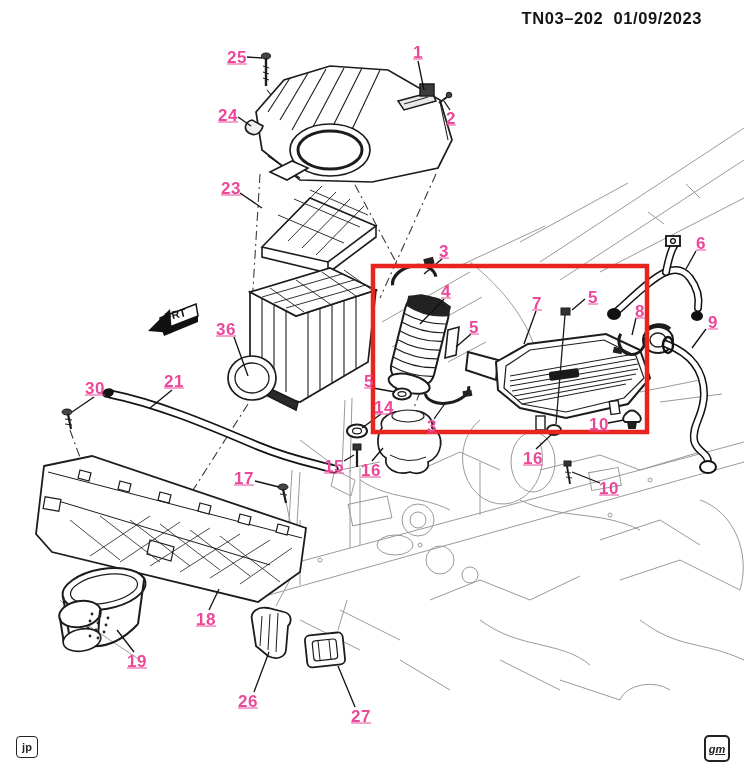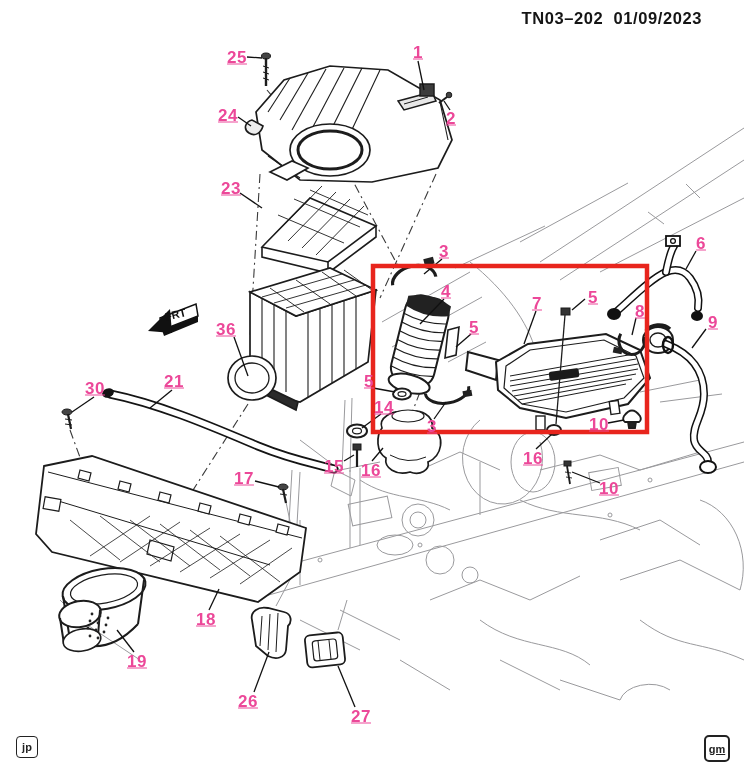--- a/index.html
+++ b/index.html
@@ -10,21 +10,21 @@
       font:700 17px "Liberation Sans",sans-serif;color:#ec4899;letter-spacing:.5px;
       background:rgba(255,255,255,.0);line-height:1;text-decoration:underline;}
   #title{position:absolute;top:9px;right:42px;font:700 16.5px "Liberation Sans",sans-serif;
          color:#151515;letter-spacing:.6px;}
   #title span{margin-left:10px;}
   .mark{position:absolute;border:1.6px solid #222;border-radius:4px;
         display:flex;align-items:center;justify-content:center;
         font:700 11px "Liberation Sans",sans-serif;color:#222;}
   #jp-box{left:16px;top:736px;width:20px;height:20px;}
   #gm-box{left:704px;top:735px;width:22px;height:23px;border-width:2px;border-radius:5px;}
-  #gm-box b{text-decoration:underline;font-weight:700;}
+  #gm-box b{text-decoration:underline;font-weight:700;font-style:italic;}
 </style>
 </head>
 <body>
 
 <div id="page">
 
 <svg id="art" width="744" height="768" viewBox="0 0 744 768">
 
   <g stroke="#9a9a9d" stroke-width="1" fill="none">
     <path d="M540,262 L744,128"></path>

